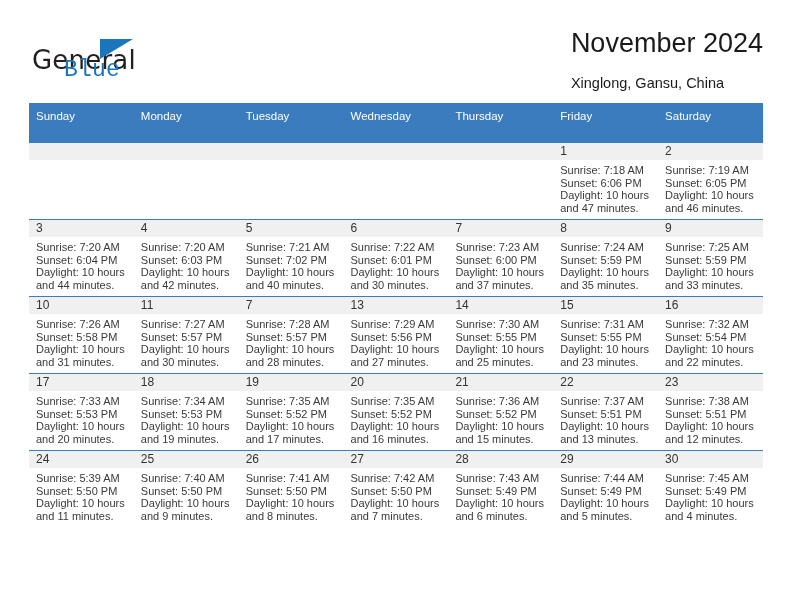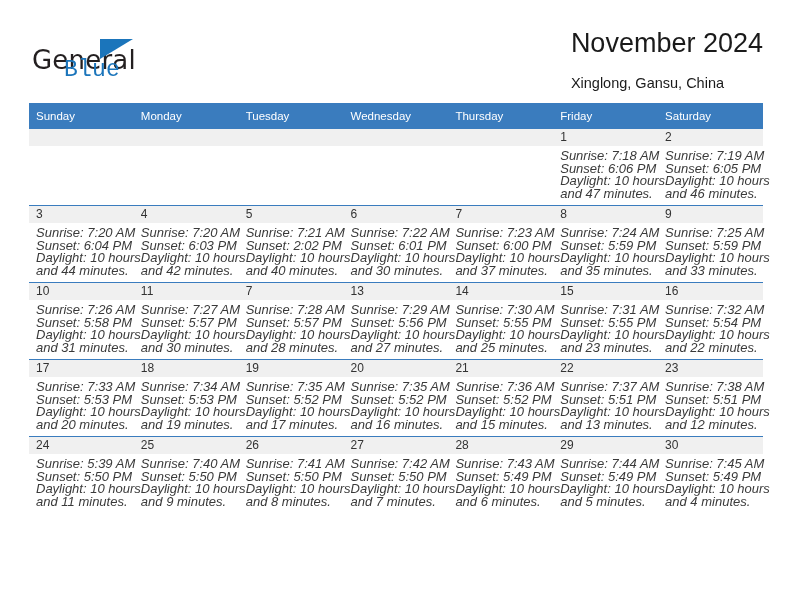--- a/index.html
+++ b/index.html
@@ -96,21 +96,21 @@
     width: 734px;
     border-collapse: collapse;
     table-layout: fixed;
   }
   .calendar th {
     background: #3a7cbe;
     color: #ffffff;
     font-size: 11.5px;
     font-weight: 400;
     text-align: left;
-    padding: 6px 0 6px 7px;
+    padding: 6px 0 20px 7px;
     height: 13px;
     border: none;
     margin-top: 12px;
   }
   .calendar td {
     vertical-align: top;
     padding: 0;
     border-top: 1px solid #3a7cbe;
     background: #ffffff;
     height: 76px;
@@ -127,24 +127,23 @@
     line-height: 17px;
     padding-left: 7px;
     font-size: 12px;
     color: #333333;
   }
   .daynum.empty {
     color: transparent;
   }
   .cell-lines {
     padding: 4px 6px 0 7px;
-    font-size: 13px;
+    font-size: 11px;
     line-height: 12.6px;
     color: #3a3a3a;
-    font-style: italic;
   }
   .cell-lines div {
     white-space: nowrap;
   }
 </style>
 </head>
 <body>
 
 <div class="page">
 
@@ -236,21 +235,21 @@
               <div>Sunrise: 7:20 AM</div>
               <div>Sunset: 6:03 PM</div>
               <div>Daylight: 10 hours</div>
               <div>and 42 minutes.</div>
             </div>
           </td>
           <td>
             <span class="daynum">5</span>
             <div class="cell-lines">
               <div>Sunrise: 7:21 AM</div>
-              <div>Sunset: 2:02 PM</div>
+              <div>Sunset: 7:02 PM</div>
               <div>Daylight: 10 hours</div>
               <div>and 40 minutes.</div>
             </div>
           </td>
           <td>
             <span class="daynum">6</span>
             <div class="cell-lines">
               <div>Sunrise: 7:22 AM</div>
               <div>Sunset: 6:01 PM</div>
               <div>Daylight: 10 hours</div>

